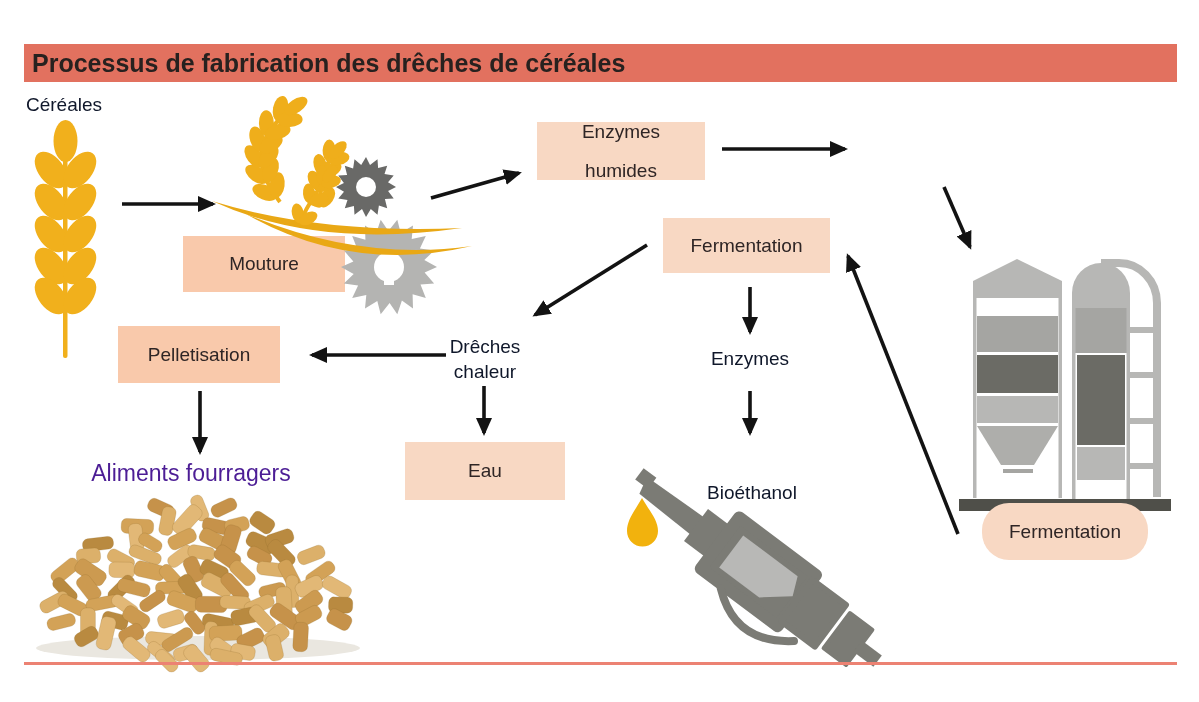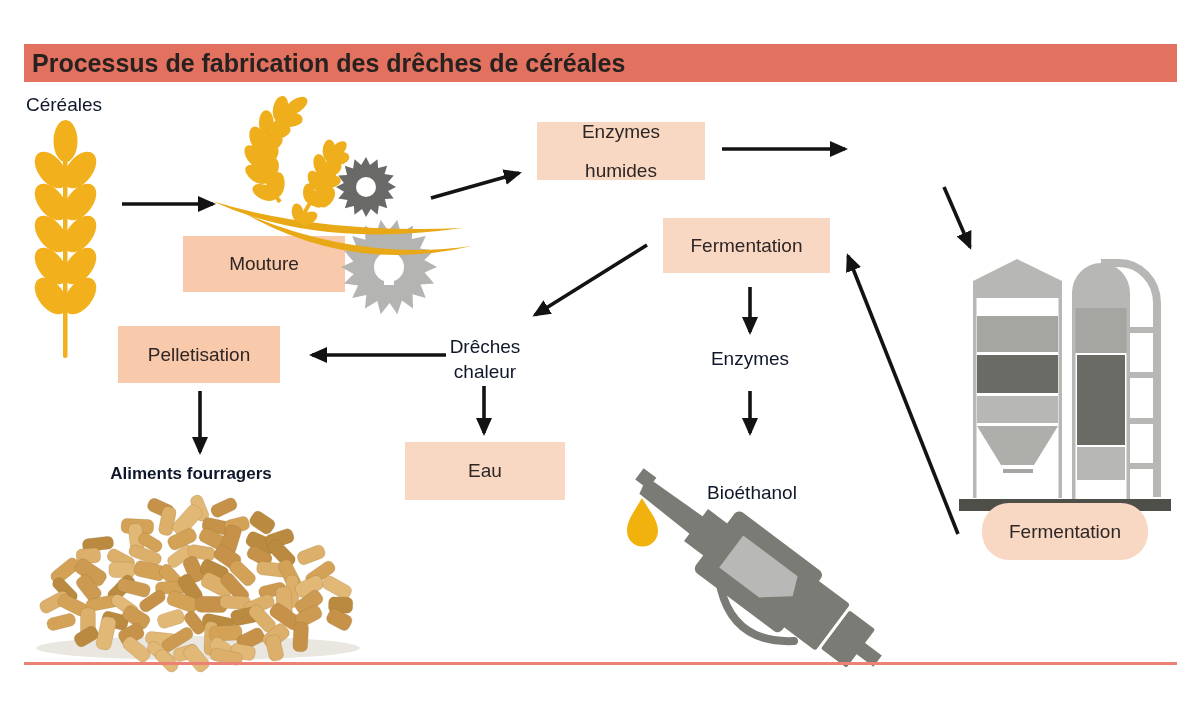--- a/index.html
+++ b/index.html
@@ -20,21 +20,21 @@
   .pbox{
     position:absolute;z-index:1;background:var(--c-box_fill,#f8d8c3);
     display:flex;flex-direction:column;align-items:center;justify-content:center;
     font-size:19px;color:#2e2525;line-height:24px;text-align:center;gap:15px;
   }
   .pbox.deep{background:var(--c-box_fill_deep,#f9c9ab);}
   .plabel{
     position:absolute;z-index:1;font-size:19px;color:#0f172a;line-height:25px;
   }
   .center{text-align:center;}
-  .bold{font-weight:bold;font-size:17px;color:#0f172a;}
+  .bold{font-weight:normal;font-size:23px;color:#4c1d95;}
   .bottomline{
     position:absolute;left:24px;top:662px;width:1153px;height:3px;z-index:1;
     background:var(--c-bottom_line,#ec8273);
   }
 </style>
 </head>
 <body>
 
 <div class="canvas">
 

